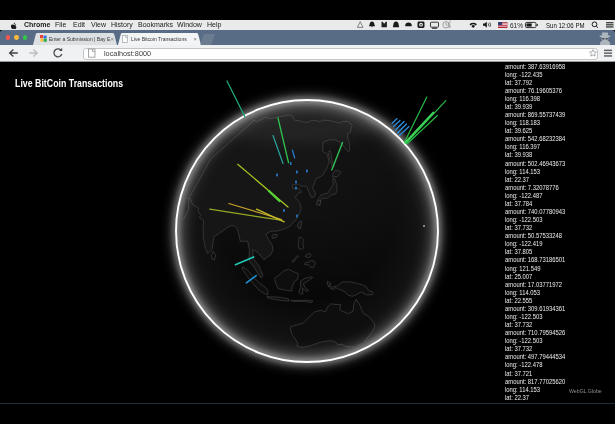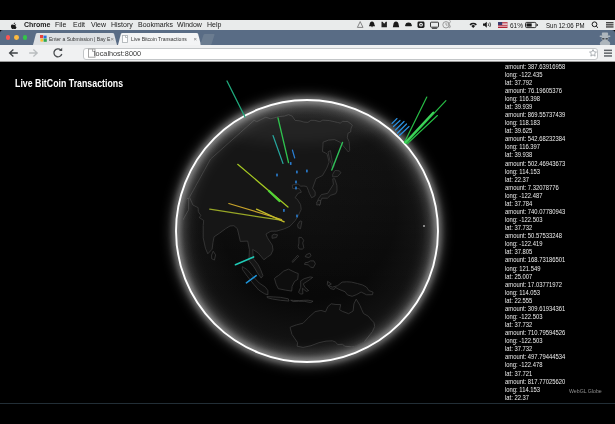--- a/index.html
+++ b/index.html
@@ -214,21 +214,21 @@
  <g fill="#5f6368">
         <rect x="604" y="4.6" width="8" height="1.5"></rect>
         <rect x="604" y="7.4" width="8" height="1.5"></rect>
         <rect x="604" y="10.2" width="8" height="1.5"></rect>
       </g>
  <g>
         <rect x="88.5" y="4" width="6.5" height="8.2" fill="#fff" stroke="#9e9e9e" stroke-width="0.9"></rect>
         <path d="M92.5,4 v2.4 h2.5" fill="none" stroke="#9e9e9e" stroke-width="0.9"></path>
       </g>
 </svg>
- <div style="position:absolute;left:94px;top:47px;font-size:7.3px;color:#3a3a3a;line-height:13px">localhost:8000</div>
+ <div style="position:absolute;left:104px;top:47px;font-size:7.3px;color:#3a3a3a;line-height:13px">localhost:8000</div>
  <div id="title">Live BitCoin Transactions</div>
  <div id="datacol">
 <div>amount: 387.63916958</div>
       <div>long: -122.435</div>
       <div>lat: 37.792</div>
 <div>amount: 76.19605376</div>
       <div>long: 116.398</div>
       <div>lat: 39.939</div>
 <div>amount: 869.55737439</div>
       <div>long: 118.183</div>

